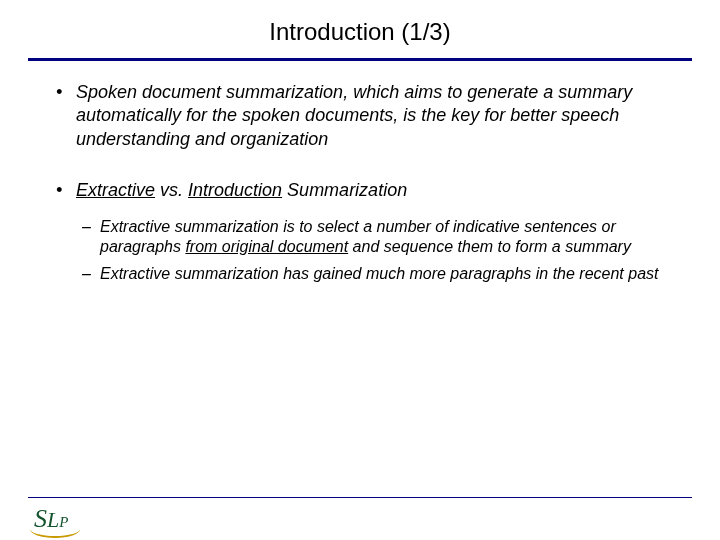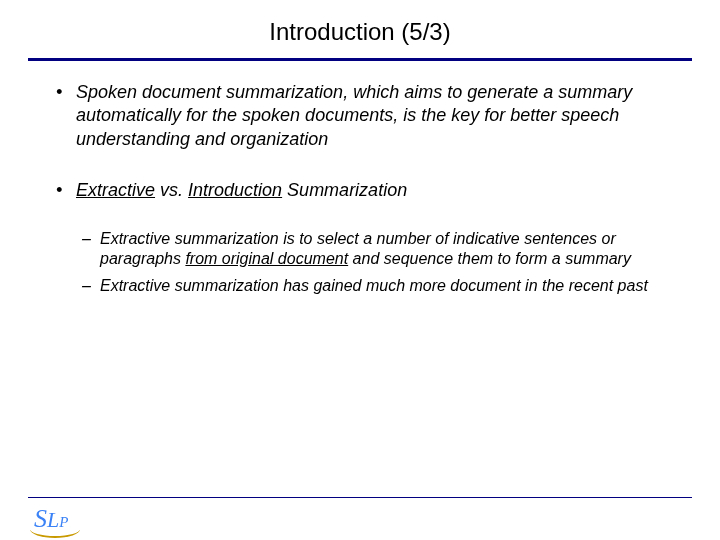--- a/index.html
+++ b/index.html
@@ -41,21 +41,21 @@
   }
   ul.level1 > li::before {
     content: "•";
     position: absolute;
     left: 0;
     top: 0;
     font-size: 18px;
   }
   ul.level2 {
     list-style: none;
-    margin-top: 26px;
+    margin-top: 14px;
   }
   ul.level2 > li {
     position: relative;
     font-size: 16px;
     line-height: 1.3;
     margin-bottom: 6px;
     padding-left: 24px;
   }
   ul.level2 > li::before {
     content: "–";
@@ -72,54 +72,54 @@
     border: none;
     border-top: 1px solid #000080;
   }
   .logo {
     position: absolute;
     left: 34px;
     bottom: 6px;
     font-family: Georgia, 'Times New Roman', serif;
     font-style: italic;
     font-size: 22px;
-    color: #3b82f6;
+    color: #14532d;
   }
   .logo .s-big { font-size: 26px; }
   .logo .l { font-size: 22px; }
   .logo .p { font-size: 15px; }
   .logo-arc {
     position: absolute;
     left: 30px;
     bottom: 2px;
     width: 50px;
     height: 14px;
     border-bottom: 2px solid #c99a00;
     border-radius: 0 0 40px 40px / 0 0 14px 14px;
   }
 </style>
 </head>
 <body>
 
-<h1 class="slide-title">Introduction (5/3)</h1>
+<h1 class="slide-title">Introduction (1/3)</h1>
 <hr class="title-rule">
 
 <div class="content">
   <ul class="level1">
     <li>
       <span>Spoken document summarization, which aims to generate a summary automatically for the spoken documents, is the key for better speech understanding and organization</span>
     </li>
     <li>
       <span class="u">Extractive</span><span> vs. </span><span class="u">Introduction</span><span> Summarization</span>
       <ul class="level2">
         <li>
           <span>Extractive summarization is to select a number of indicative sentences or paragraphs </span><span class="u">from original document</span><span>  and sequence them to form a summary</span>
         </li>
         <li>
-          <span>Extractive summarization has gained much more document in the recent past</span>
+          <span>Extractive summarization has gained much more paragraphs in the recent past</span>
         </li>
       </ul>
     </li>
   </ul>
 </div>
 
 <hr class="footer-rule">
 <div class="logo-arc"></div>
 <div class="logo">
   <span class="s-big">S</span><span class="l">L</span><span class="p">P</span>

